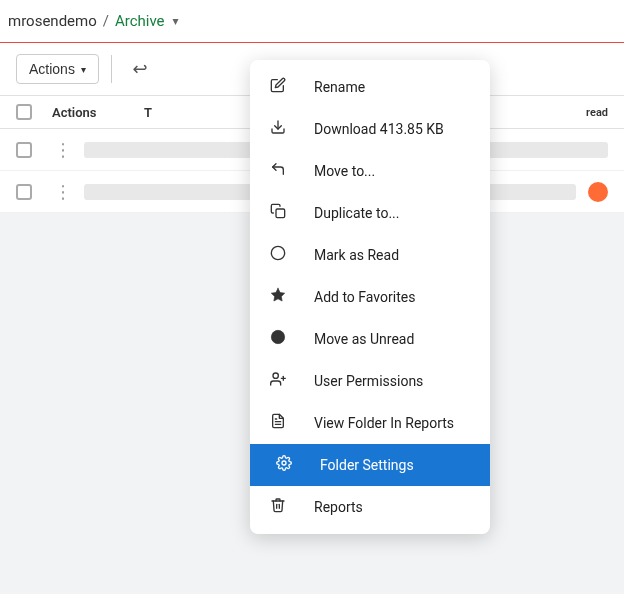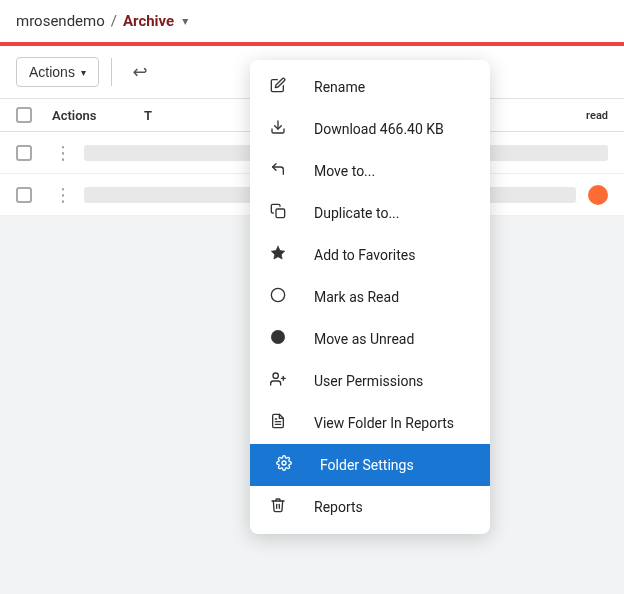--- a/index.html
+++ b/index.html
@@ -8,42 +8,42 @@
       background: #f1f3f4;
       width: 624px;
       height: 594px;
       overflow: hidden;
       position: relative;
     }
 
     
     .header {
       background: #fff;
-      padding: 12px 16px;
+      padding: 12px 8px;
       display: flex;
       align-items: flex-start;
-      border-bottom: 4px solid #ef4444;
+      border-bottom: 1px solid #ef4444;
     }
     .breadcrumb {
       display: flex;
       align-items: center;
       gap: 6px;
       font-size: 15px;
       color: #333;
     }
     .breadcrumb-user {
       color: #333;
       font-weight: 400;
     }
     .breadcrumb-sep {
       color: #666;
     }
     .breadcrumb-current {
-      color: #7f1d1d;
-      font-weight: 700;
+      color: #15803d;
+      font-weight: 400;
     }
     .breadcrumb-chevron {
       color: #666;
       font-size: 12px;
       margin-left: 2px;
     }
 
     
     .toolbar {
       background: #fff;
@@ -263,21 +263,21 @@
   </div>
 
   <div class="menu-item">
     <span class="menu-icon">
       <svg width="16" height="16" viewBox="0 0 24 24" fill="none" stroke="currentColor" stroke-width="2" stroke-linecap="round" stroke-linejoin="round">
         <path d="M21 15v4a2 2 0 0 1-2 2H5a2 2 0 0 1-2-2v-4"></path>
         <polyline points="7 10 12 15 17 10"></polyline>
         <line x1="12" y1="15" x2="12" y2="3"></line>
       </svg>
     </span>
-    <span>Download 466.40 KB</span>
+    <span>Download 413.85 KB</span>
   </div>
 
   <div class="menu-item">
     <span class="menu-icon">
       <svg width="16" height="16" viewBox="0 0 24 24" fill="none" stroke="currentColor" stroke-width="2" stroke-linecap="round" stroke-linejoin="round">
         <polyline points="9 14 4 9 9 4"></polyline>
         <path d="M20 20v-7a4 4 0 0 0-4-4H4"></path>
       </svg>
     </span>
     <span>Move to...</span>
@@ -288,34 +288,34 @@
       <svg width="16" height="16" viewBox="0 0 24 24" fill="none" stroke="currentColor" stroke-width="2" stroke-linecap="round" stroke-linejoin="round">
         <rect x="9" y="9" width="13" height="13" rx="2" ry="2"></rect>
         <path d="M5 15H4a2 2 0 0 1-2-2V4a2 2 0 0 1 2-2h9a2 2 0 0 1 2 2v1"></path>
       </svg>
     </span>
     <span>Duplicate to...</span>
   </div>
 
   <div class="menu-item">
     <span class="menu-icon">
+      <svg width="16" height="16" viewBox="0 0 24 24" fill="none" stroke="currentColor" stroke-width="2">
+        <circle cx="12" cy="12" r="10"></circle>
+      </svg>
+    </span>
+    <span>Mark as Read</span>
+  </div>
+
+  <div class="menu-item">
+    <span class="menu-icon">
       <svg width="16" height="16" viewBox="0 0 24 24" fill="currentColor" stroke="currentColor" stroke-width="1" stroke-linecap="round" stroke-linejoin="round">
         <polygon points="12 2 15.09 8.26 22 9.27 17 14.14 18.18 21.02 12 17.77 5.82 21.02 7 14.14 2 9.27 8.91 8.26 12 2"></polygon>
       </svg>
     </span>
     <span>Add to Favorites</span>
-  </div>
-
-  <div class="menu-item">
-    <span class="menu-icon">
-      <svg width="16" height="16" viewBox="0 0 24 24" fill="none" stroke="currentColor" stroke-width="2">
-        <circle cx="12" cy="12" r="10"></circle>
-      </svg>
-    </span>
-    <span>Mark as Read</span>
   </div>
 
   <div class="menu-item">
     <span class="menu-icon">
       <svg width="16" height="16" viewBox="0 0 24 24" fill="currentColor" stroke="currentColor" stroke-width="1">
         <circle cx="12" cy="12" r="10"></circle>
       </svg>
     </span>
     <span>Move as Unread</span>
   </div>

